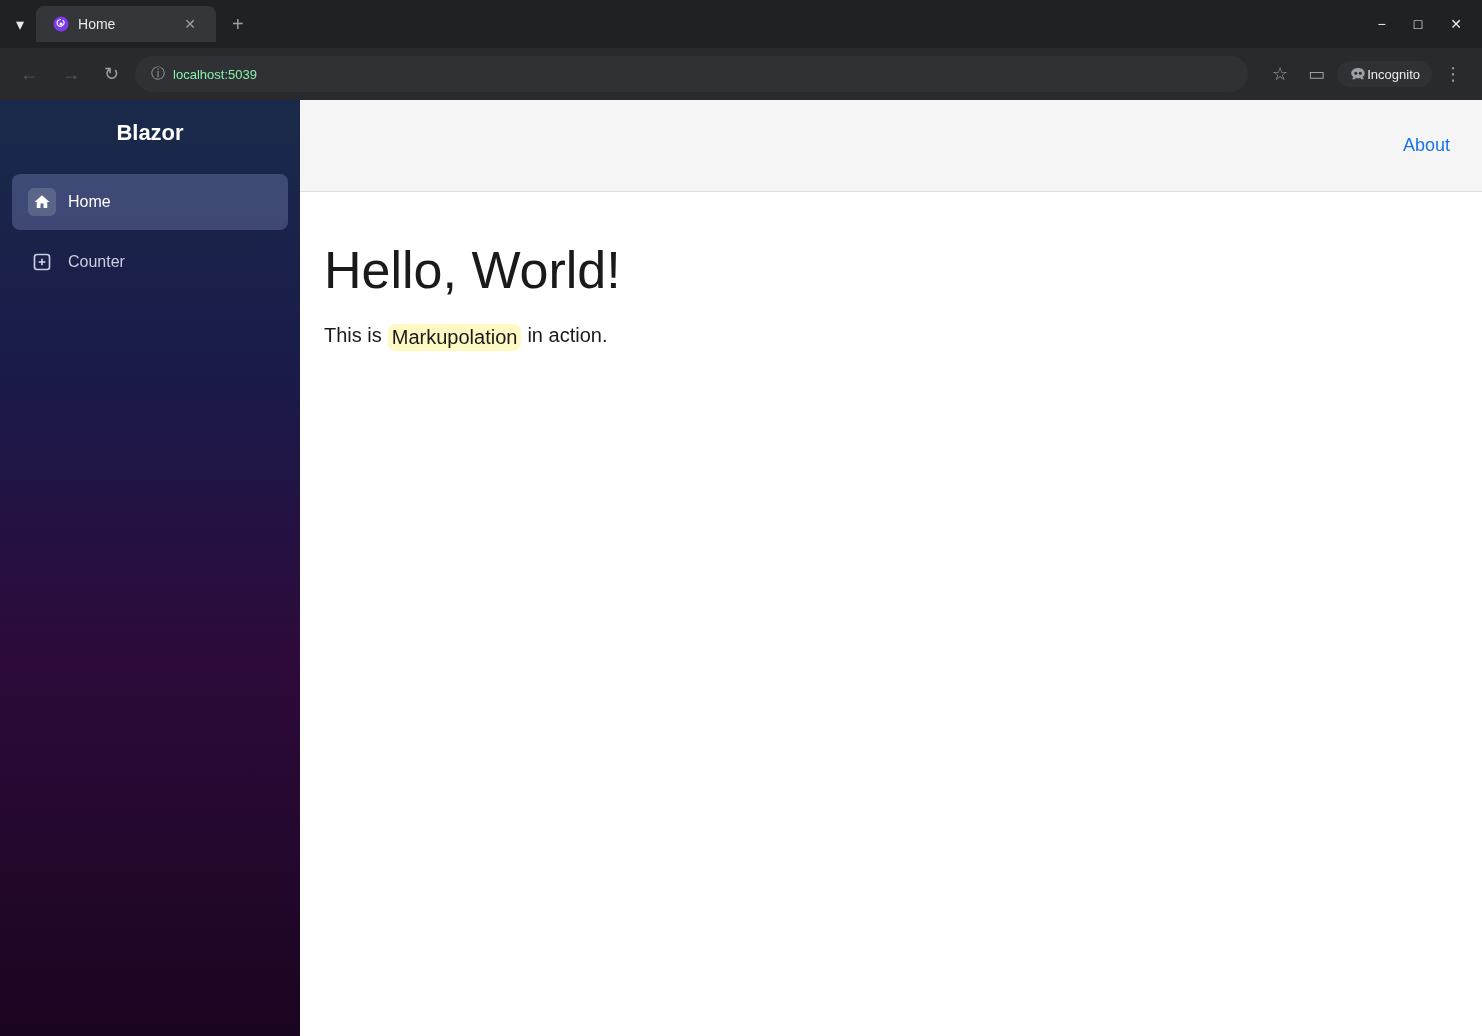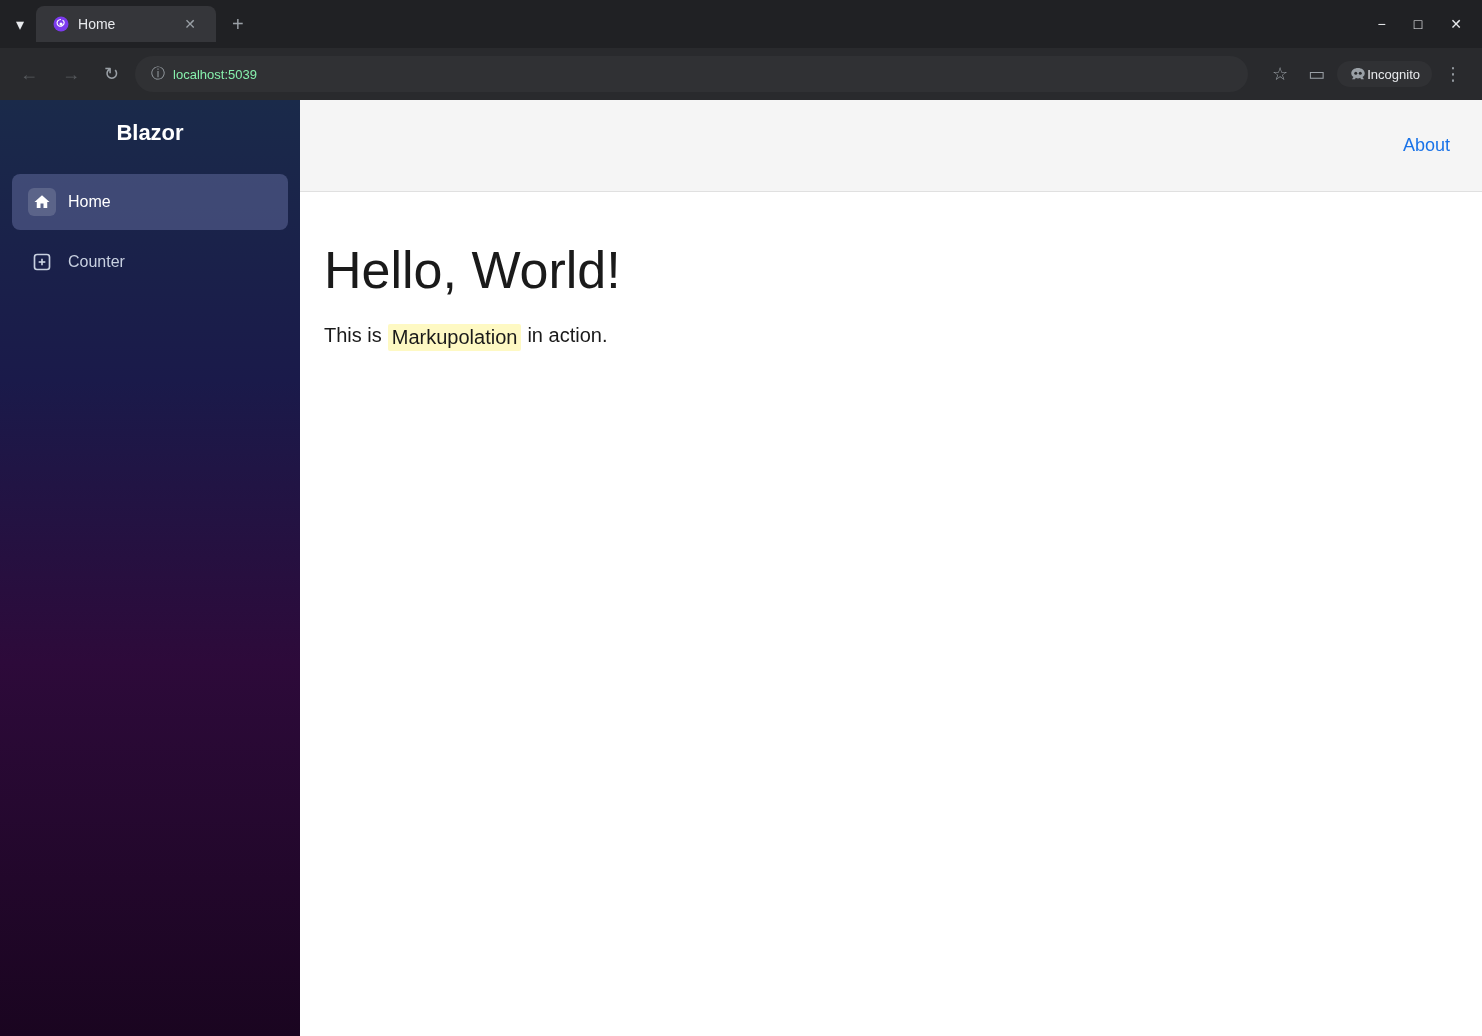--- a/index.html
+++ b/index.html
@@ -238,21 +238,21 @@
     .page-subtitle {
       font-size: 20px;
       color: #1a1a1a;
       display: flex;
       align-items: flex-start;
       gap: 6px;
     }
     .highlighted-word {
       background: #fef9c3;
       padding: 2px 4px;
-      border-radius: 2px;
+      border-radius: 8px;
     }
   </style>
 </head>
 <body>
 
 <div class="browser-chrome">
 
   <div class="tab-bar">
     <div class="tab-dropdown">▾</div>
     <div class="tab">

